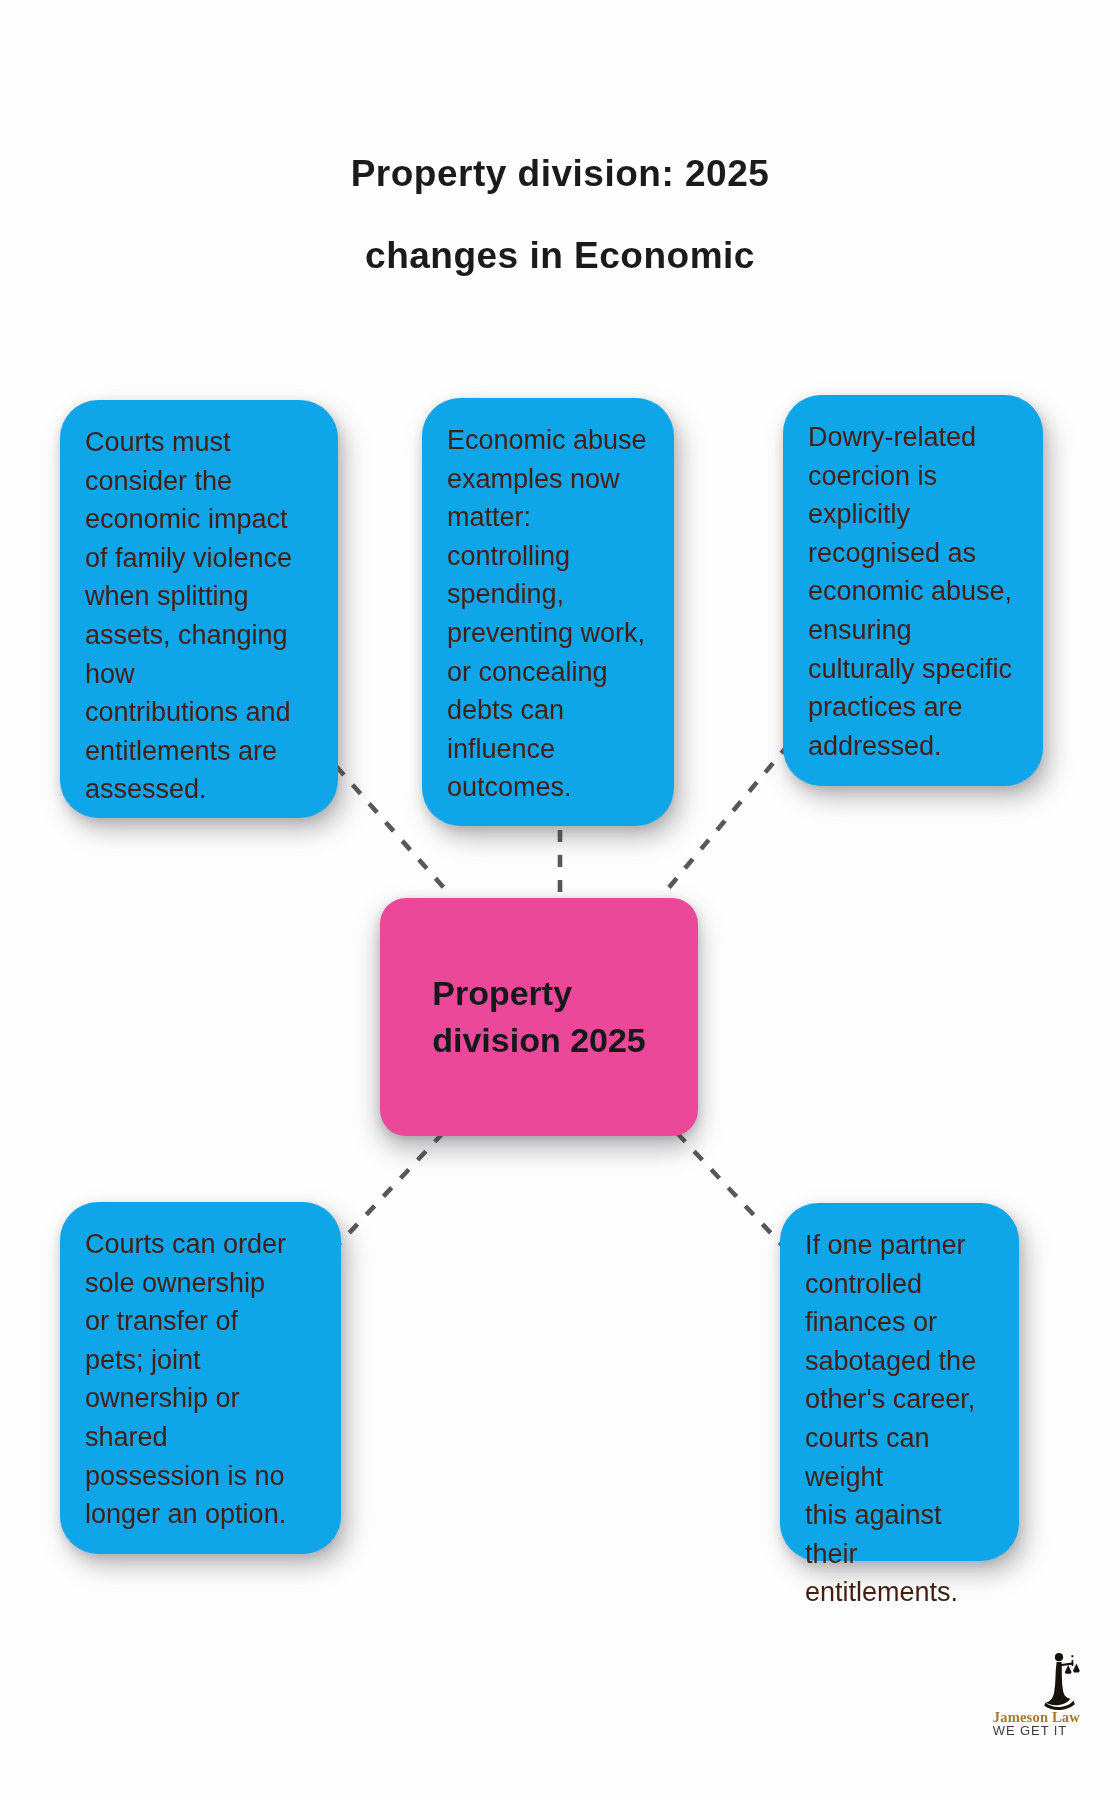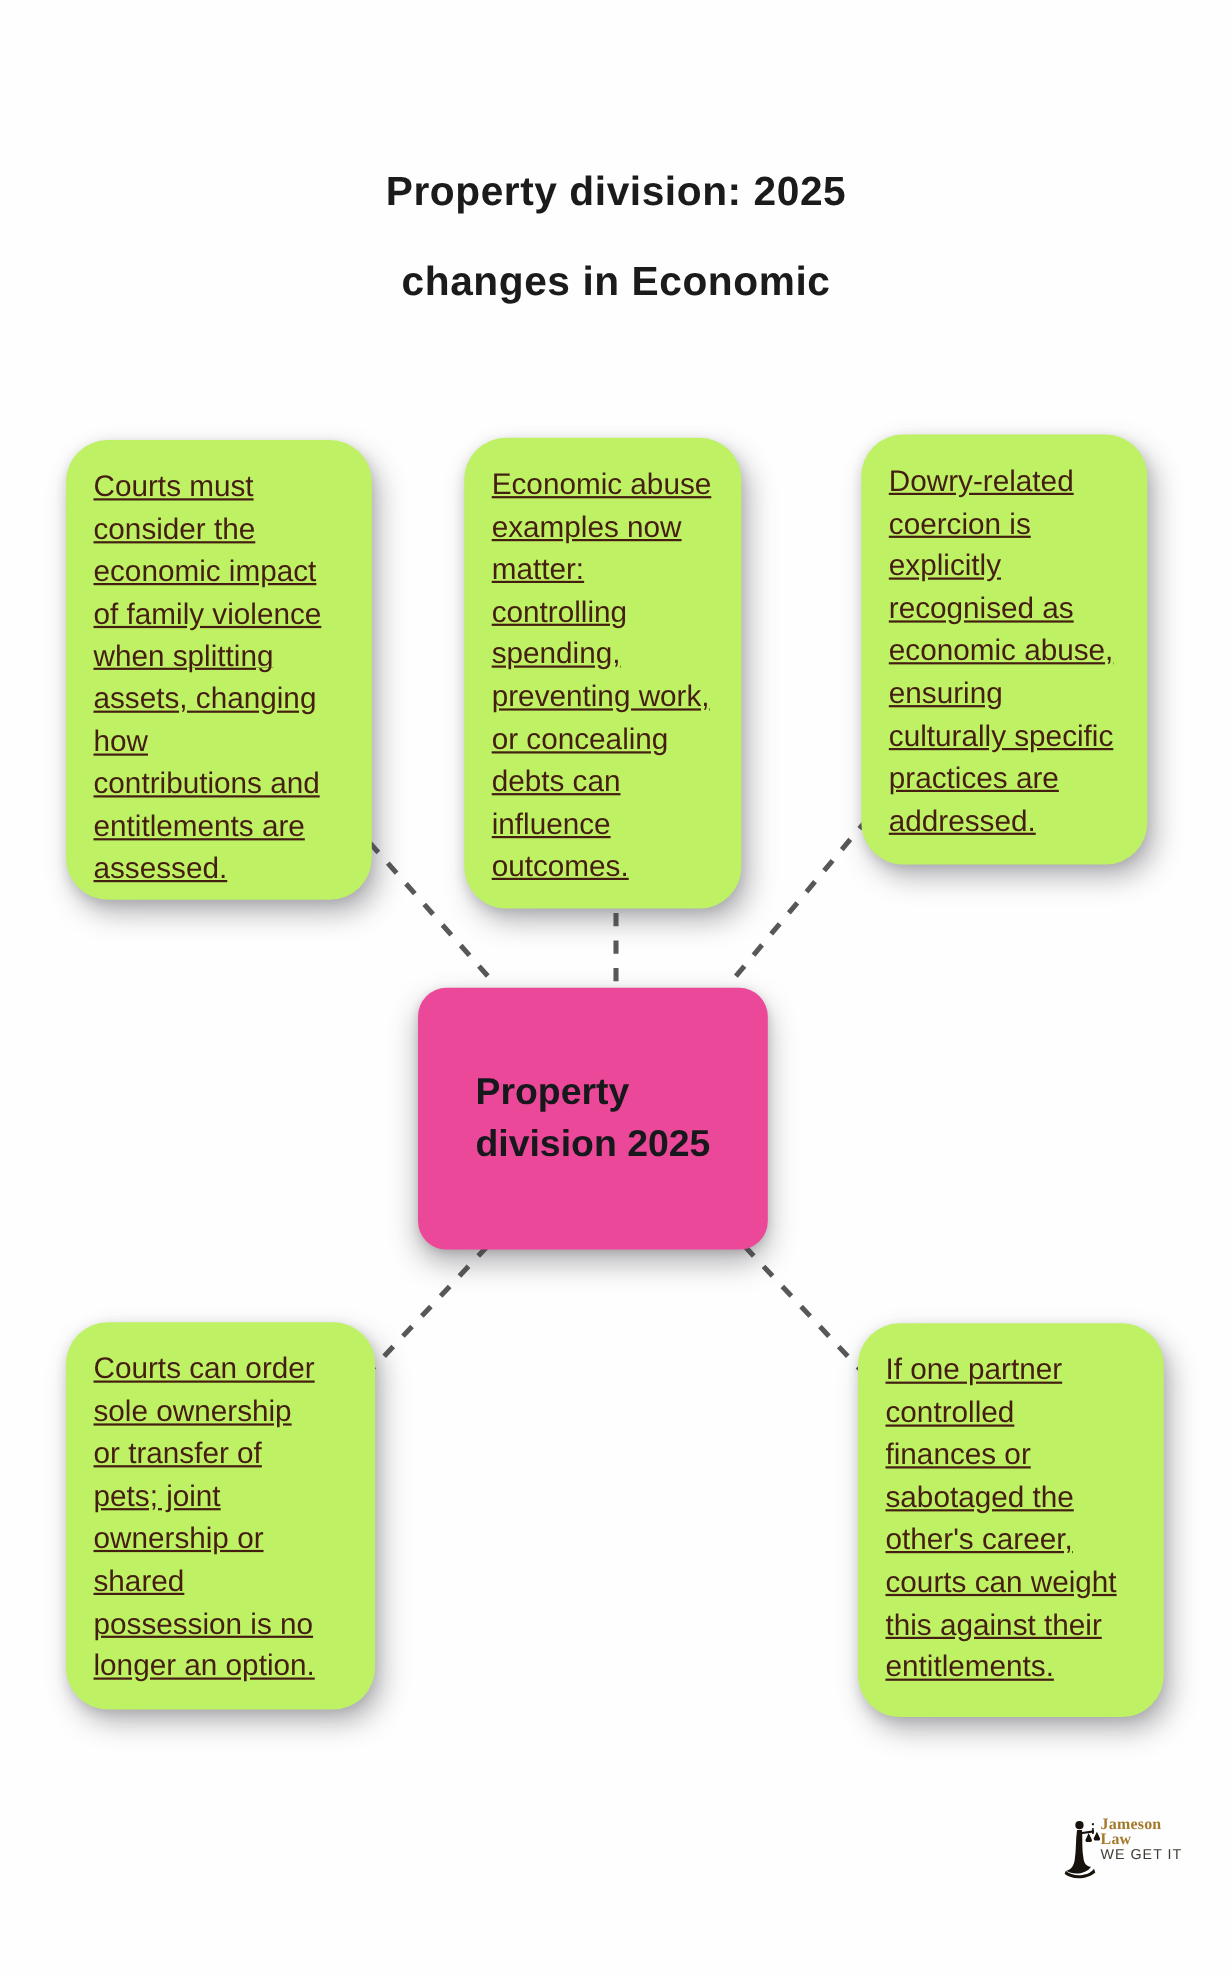--- a/index.html
+++ b/index.html
@@ -13,46 +13,45 @@
     text-align:center;font-size:37px;line-height:82px;font-weight:700;
     color:#1b1b1b;letter-spacing:.5px;
   }
   .title span{display:block;}
   .connectors{position:absolute;left:0;top:0;z-index:1;}
   .connectors line{
     stroke:#58585a;stroke-width:4.6;stroke-dasharray:12 13;fill:none;
   }
   .node{
     position:absolute;z-index:2;box-sizing:border-box;
-    background:#bef264;border-radius:38px;
+    background:#0ea5e9;border-radius:38px;
     padding:23px 18px 0 25px;
     color:#451e12;font-size:27px;line-height:38.6px;
     box-shadow:7px 12px 24px rgba(70,70,78,.38), 0 3px 10px rgba(70,70,78,.16);
-    text-decoration:underline;
   }
   .node p{margin:0;white-space:pre-line;}
   .n1{left:60px;top:400px;width:278px;height:418px;}
   .n2{left:422px;top:398px;width:252px;height:428px;}
   .n3{left:783px;top:395px;width:260px;height:391px;}
   .n4{left:60px;top:1202px;width:281px;height:352px;}
-  .n5{left:780px;top:1203px;width:278px;height:358px;}
+  .n5{left:780px;top:1203px;width:239px;height:358px;}
   .center-node{
     position:absolute;z-index:2;box-sizing:border-box;
     left:380px;top:898px;width:318px;height:238px;
     background:#ec4899;border-radius:26px;
     display:flex;align-items:center;justify-content:center;
     box-shadow:0 12px 26px rgba(60,60,68,.40), 0 2px 8px rgba(60,60,68,.18);
   }
   .center-node p{
     margin:0;white-space:pre-line;
     font-size:34px;line-height:47px;font-weight:700;color:#17181b;
   }
   .logo{
     position:absolute;left:960px;top:1652px;width:120px;z-index:2;
-    display:flex;flex-direction:row;align-items:flex-start;
+    display:flex;flex-direction:column;align-items:flex-end;
   }
   .logo .mark{display:block;margin-left:4px;}
   .logo .brand-text{display:block;text-align:left;margin-top:1px;}
   .logo .brand-name{
     font-family:"Liberation Serif","DejaVu Serif",serif;font-weight:700;
     font-size:14.5px;color:#a5792b;letter-spacing:.2px;line-height:13px;
   }
   .logo .brand-tagline{
     font-size:13px;color:#3f3b35;letter-spacing:.9px;line-height:10px;margin-top:2px;
   }

